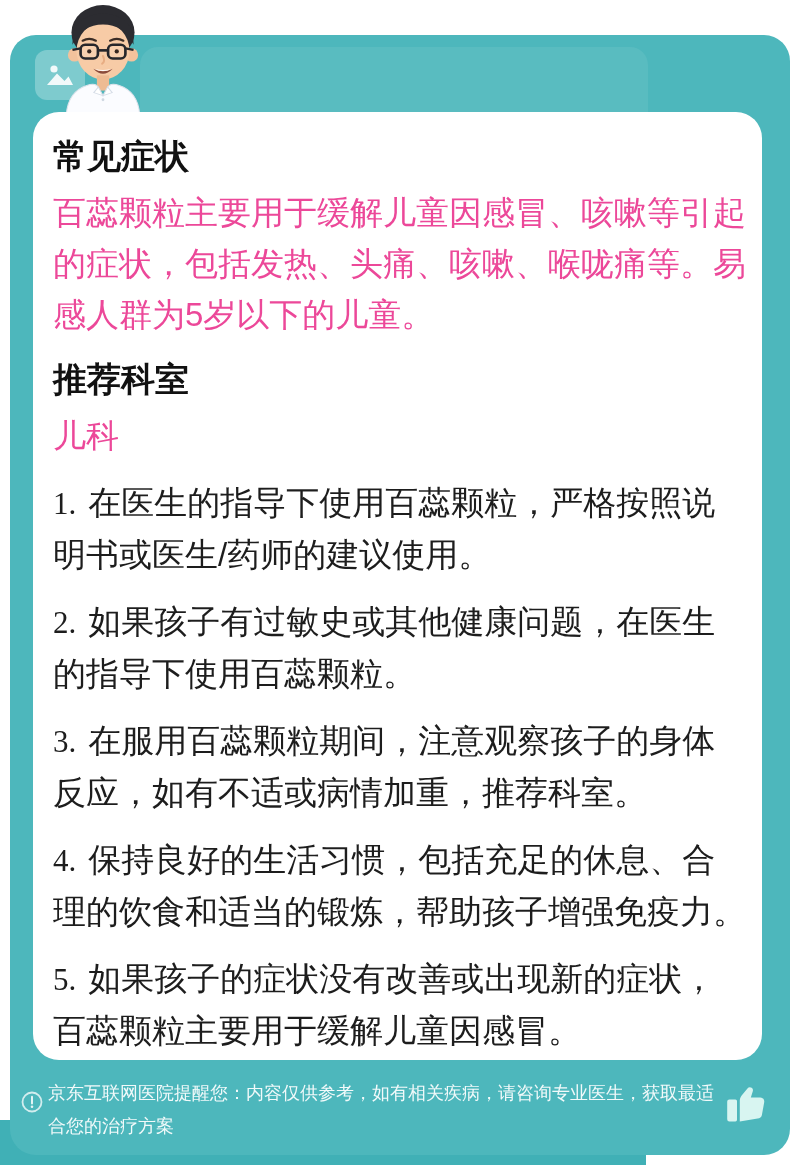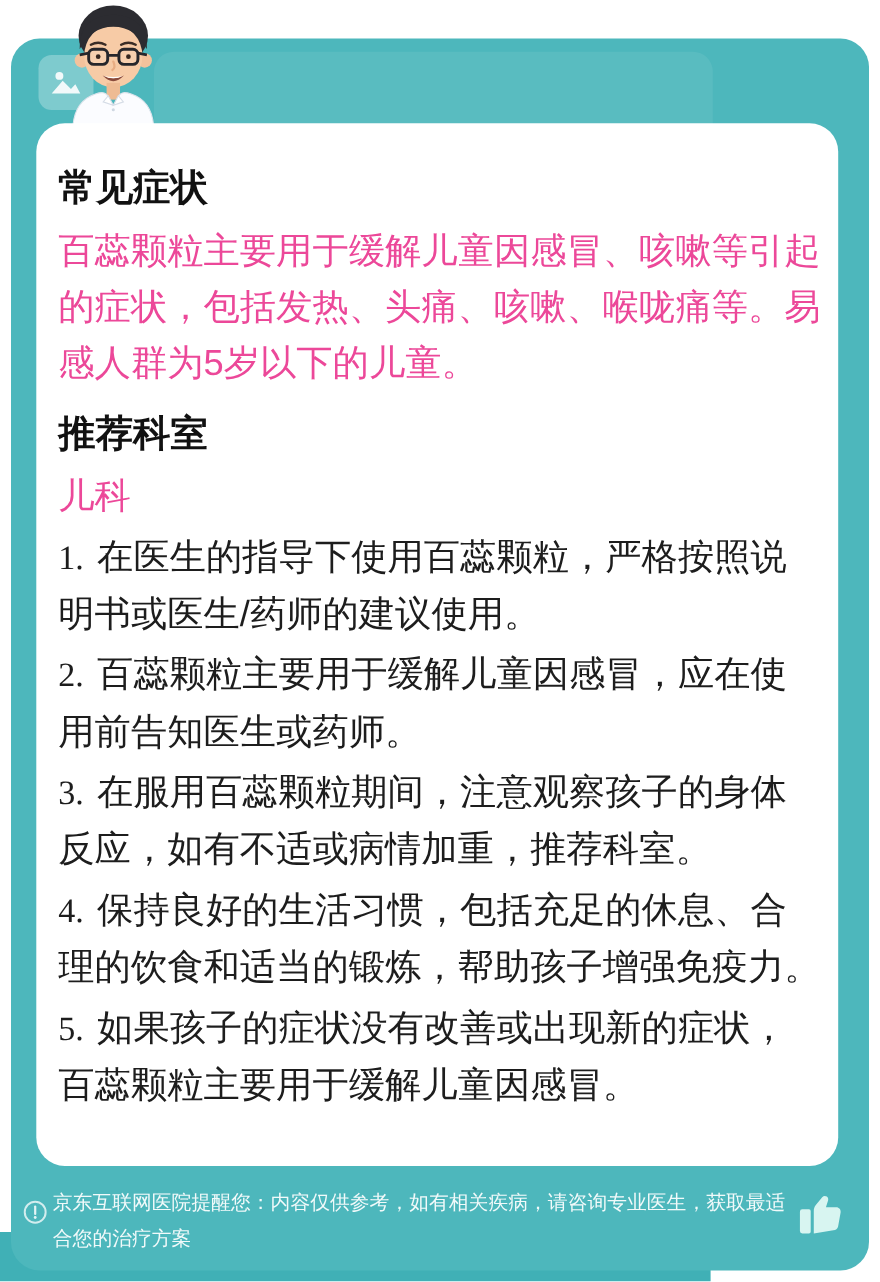--- a/index.html
+++ b/index.html
@@ -41,26 +41,26 @@
   
   .white-card{
     position:absolute;left:23px;top:77px;width:729px;height:948px;
     background:#ffffff;border-radius:26px;z-index:6;
     box-sizing:border-box;padding:22px 16px 0 20px;
     color:#1c1c1c;overflow:hidden;
   }
   .white-card h2{
     margin:18px 0 0;font-size:34px;line-height:42px;font-weight:bold;color:#111;
   }
-  .white-card h2:first-child{margin-top:16px;}
+  .white-card h2:first-child{margin-top:1px;}
   .body-text{
     margin:10px 0 0;font-size:33px;line-height:51px;color:#ec4899;
   }
   .care-item{
-    margin:4px 0 0;font-size:33px;line-height:51px;color:#1d1d1d;
+    margin:16px 0 0;font-size:33px;line-height:51px;color:#1d1d1d;
   }
   .care-item .num{
     font-family:"Liberation Serif","DejaVu Serif",serif;
     font-size:31px;margin-right:12px;
   }
   
   .footer-info-icon{
     position:absolute;left:10px;top:1055px;width:24px;height:24px;z-index:7;
   }
   .disclaimer{
@@ -116,21 +116,21 @@
 
   <div class="white-card">
     <h2>常见症状</h2>
     <p class="body-text">百蕊颗粒主要用于缓解儿童因感冒、咳嗽等引起的症状，包括发热、头痛、咳嗽、喉咙痛等。易感人群为5岁以下的儿童。</p>
 
     <h2>推荐科室</h2>
     <p class="body-text">儿科</p>
 
 
     <p class="care-item"><span class="num">1.</span><span>在医生的指导下使用百蕊颗粒，严格按照说明书或医生/药师的建议使用。</span></p>
-    <p class="care-item"><span class="num">2.</span><span>百蕊颗粒主要用于缓解儿童因感冒，应在使用前告知医生或药师。</span></p>
+    <p class="care-item"><span class="num">2.</span><span>如果孩子有过敏史或其他健康问题，在医生的指导下使用百蕊颗粒。</span></p>
     <p class="care-item"><span class="num">3.</span><span>在服用百蕊颗粒期间，注意观察孩子的身体反应，如有不适或病情加重，推荐科室。</span></p>
     <p class="care-item"><span class="num">4.</span><span>保持良好的生活习惯，包括充足的休息、合理的饮食和适当的锻炼，帮助孩子增强免疫力。</span></p>
     <p class="care-item"><span class="num">5.</span><span>如果孩子的症状没有改善或出现新的症状，百蕊颗粒主要用于缓解儿童因感冒。</span></p>
   </div>
 
   <div class="footer-info-icon">
     <svg width="24" height="24" viewBox="0 0 24 24">
       <circle cx="12" cy="12" r="9.5" fill="none" stroke="rgba(255,255,255,0.75)" stroke-width="1.8"></circle>
       <line x1="12" y1="6.8" x2="12" y2="13.6" stroke="rgba(255,255,255,0.85)" stroke-width="2" stroke-linecap="round"></line>
       <circle cx="12" cy="16.8" r="1.3" fill="rgba(255,255,255,0.85)"></circle>

